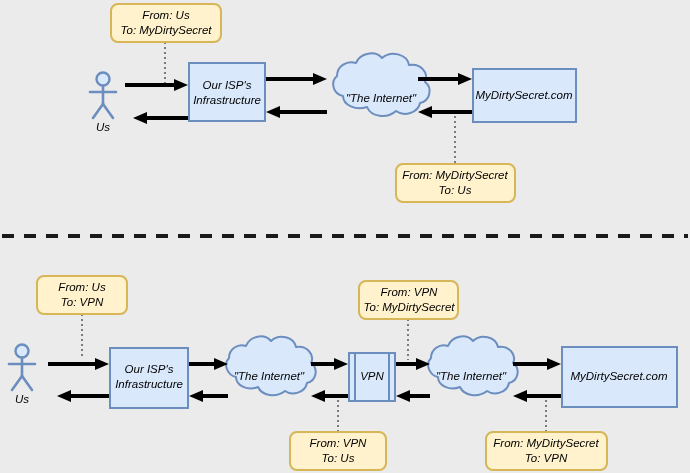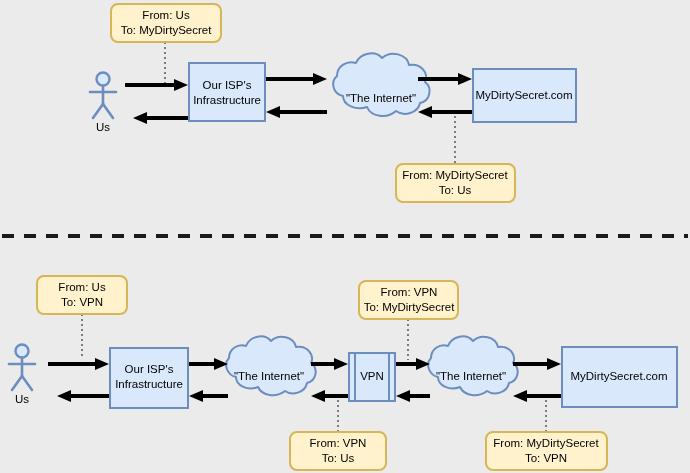--- a/index.html
+++ b/index.html
@@ -10,20 +10,21 @@
     width: 690px;
     height: 473px;
     background: #ebebeb;
     font-family: "Liberation Sans", sans-serif;
     overflow: hidden;
   }
   #stage {
     position: relative;
     width: 690px;
     height: 473px;
+    font-style: italic;
   }
   svg.diagram {
     position: absolute;
     left: 0;
     top: 0;
     width: 690px;
     height: 473px;
     display: block;
   }
   .node-box {

